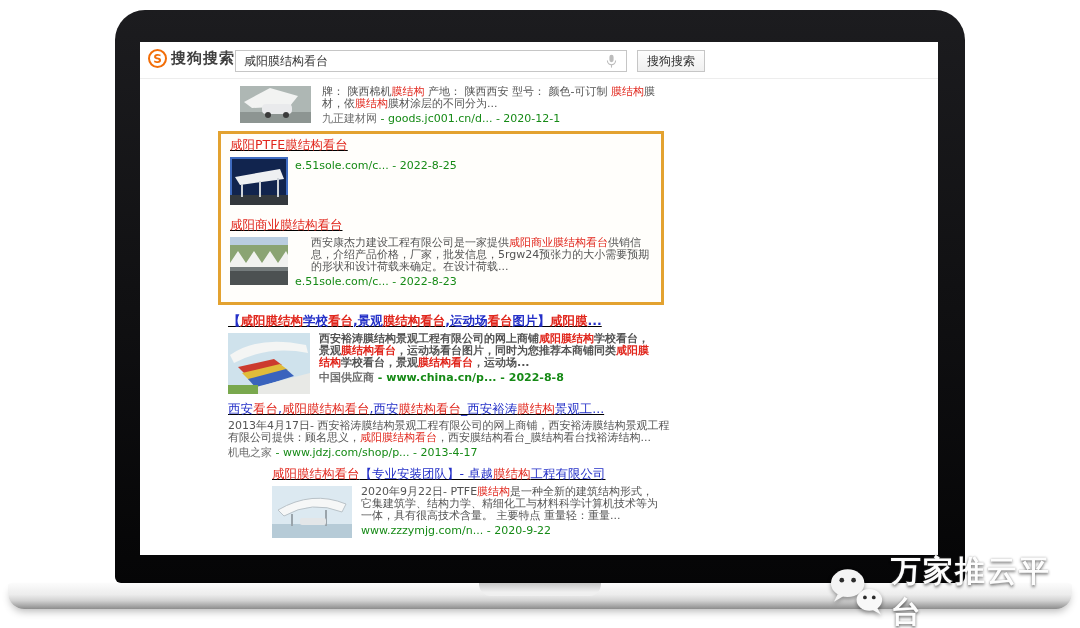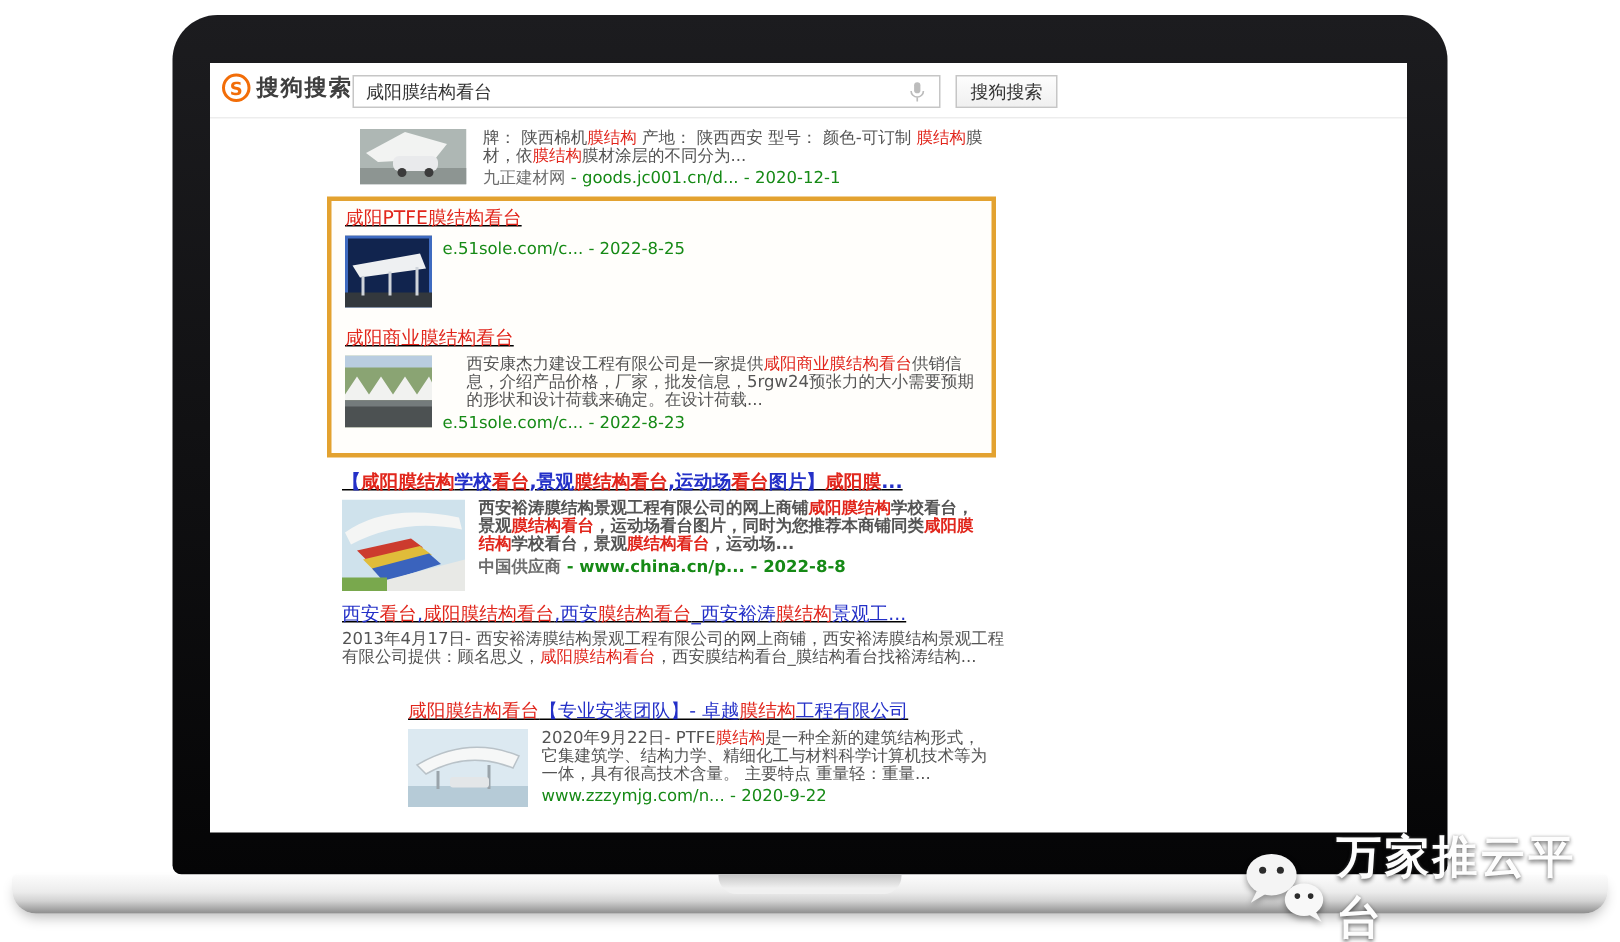--- a/index.html
+++ b/index.html
@@ -154,20 +154,21 @@
         <div class="txtcol" style="margin-left:9px; width:337px;">
           <div class="snippet" style="max-height:48px;"><span>西安裕涛膜结构景观工程有限公司的网上商铺</span><span class="hl">咸阳膜结构</span><span>学校看台，景观</span><span class="hl">膜结构看台</span><span>，运动场看台图片，同时为您推荐本商铺同类</span><span class="hl">咸阳膜结构</span><span>学校看台，景观</span><span class="hl">膜结构看台</span><span>，运动场...</span></div>
           <div class="source"><span class="site">中国供应商 </span><span>- www.china.cn/p... - 2022-8-8</span></div>
         </div>
       </div>
     </div>
 
     <div class="result" style="left:88px; top:359px; width:452px;">
       <a class="title"><span>西安</span><span class="hl">看台</span><span>,</span><span class="hl">咸阳膜结构看台</span><span>,西安</span><span class="hl">膜结构看台</span><span>_西安裕涛</span><span class="hl">膜结构</span><span>景观工...</span></a>
       <div class="snippet" style="margin-top:4px; max-height:32px;"><span>2013年4月17日- 西安裕涛膜结构景观工程有限公司的网上商铺，西安裕涛膜结构景观工程有限公司提供：顾名思义，</span><span class="hl">咸阳膜结构看台</span><span>，西安膜结构看台_膜结构看台找裕涛结构...</span></div>
+      <div class="source"><span class="site">机电之家 </span><span>- www.jdzj.com/shop/p... - 2013-4-17</span></div>
     </div>
 
     <div class="result" style="left:88px; top:424px; width:430px;padding-left:44px;">
       <a class="title"><span class="hl">咸阳膜结构看台</span><span>【专业安装团队】- 卓越</span><span class="hl">膜结构</span><span>工程有限公司</span></a>
       <div class="row">
         <svg class="thumb" width="80" height="52" viewBox="0 0 80 52">
           <rect width="80" height="52" fill="#dce9f1"></rect>
           <rect y="38" width="80" height="14" fill="#b6cbd7"></rect>
           <path d="M6 24 Q40 4 74 18 L70 26 Q40 14 12 30 Z" fill="#f6f7f7" stroke="#b9c2c8" stroke-width="1"></path>
           <line x1="20" y1="28" x2="20" y2="40" stroke="#9aa4ab" stroke-width="2"></line>

